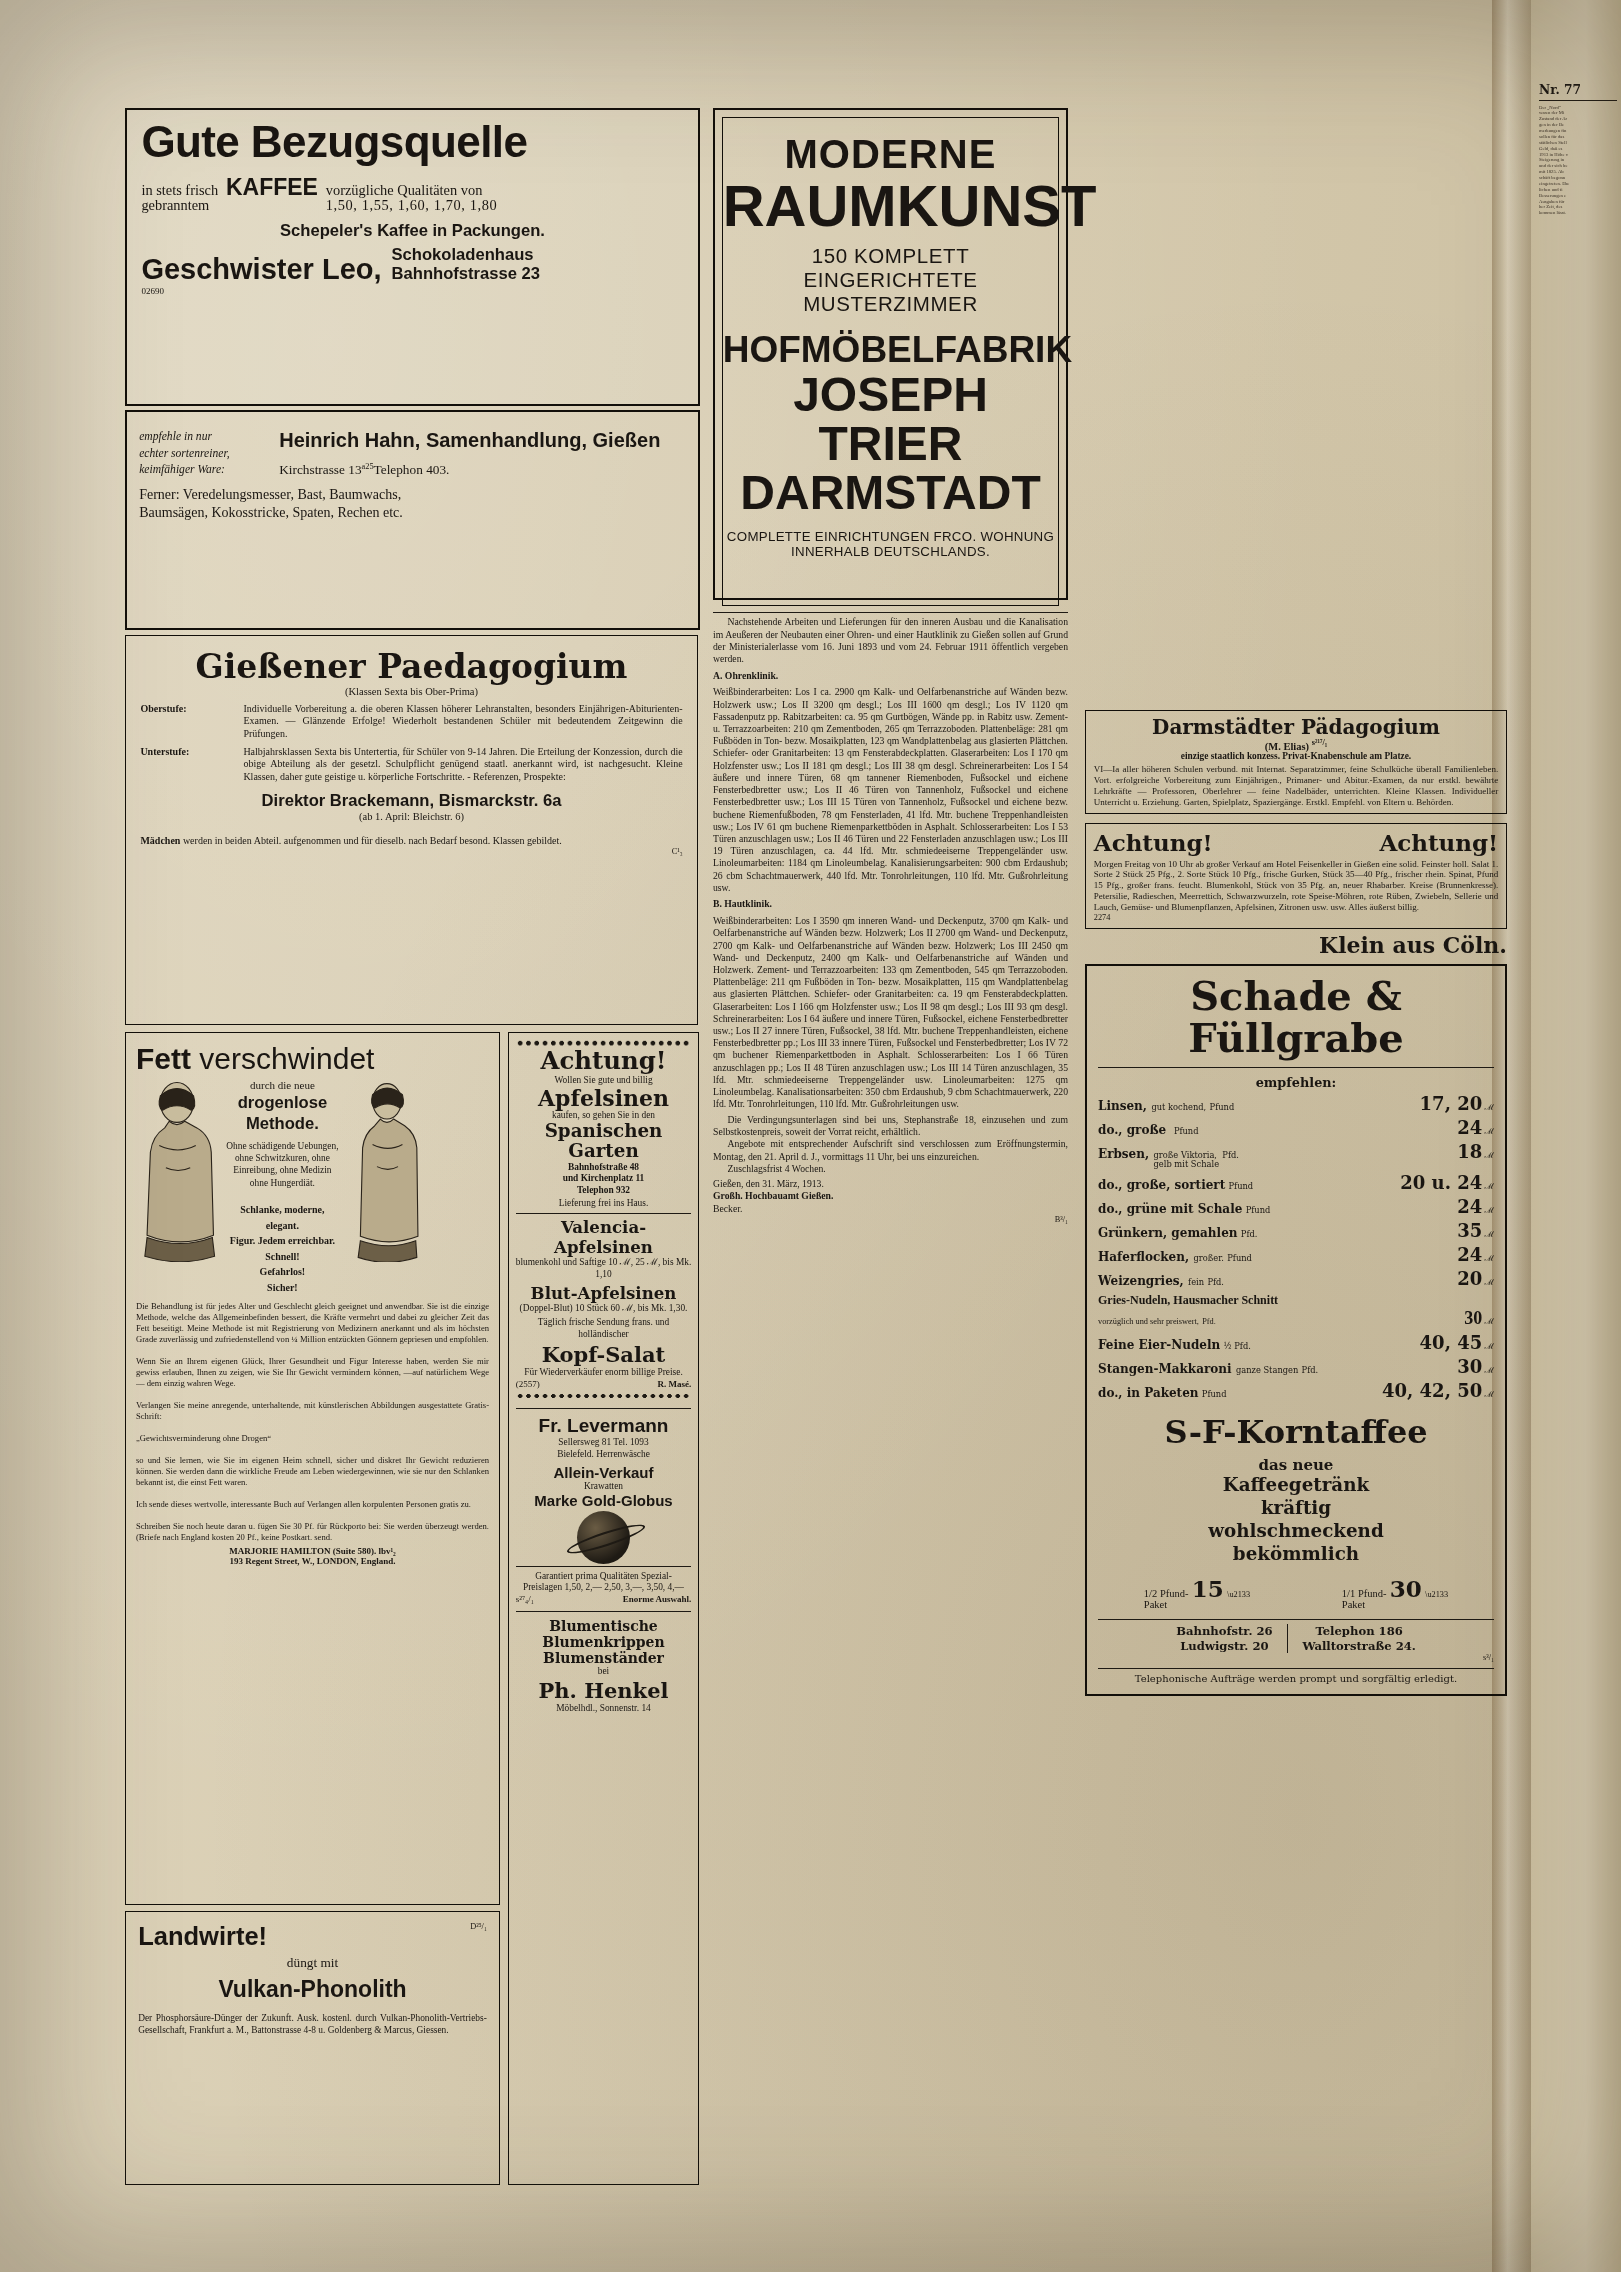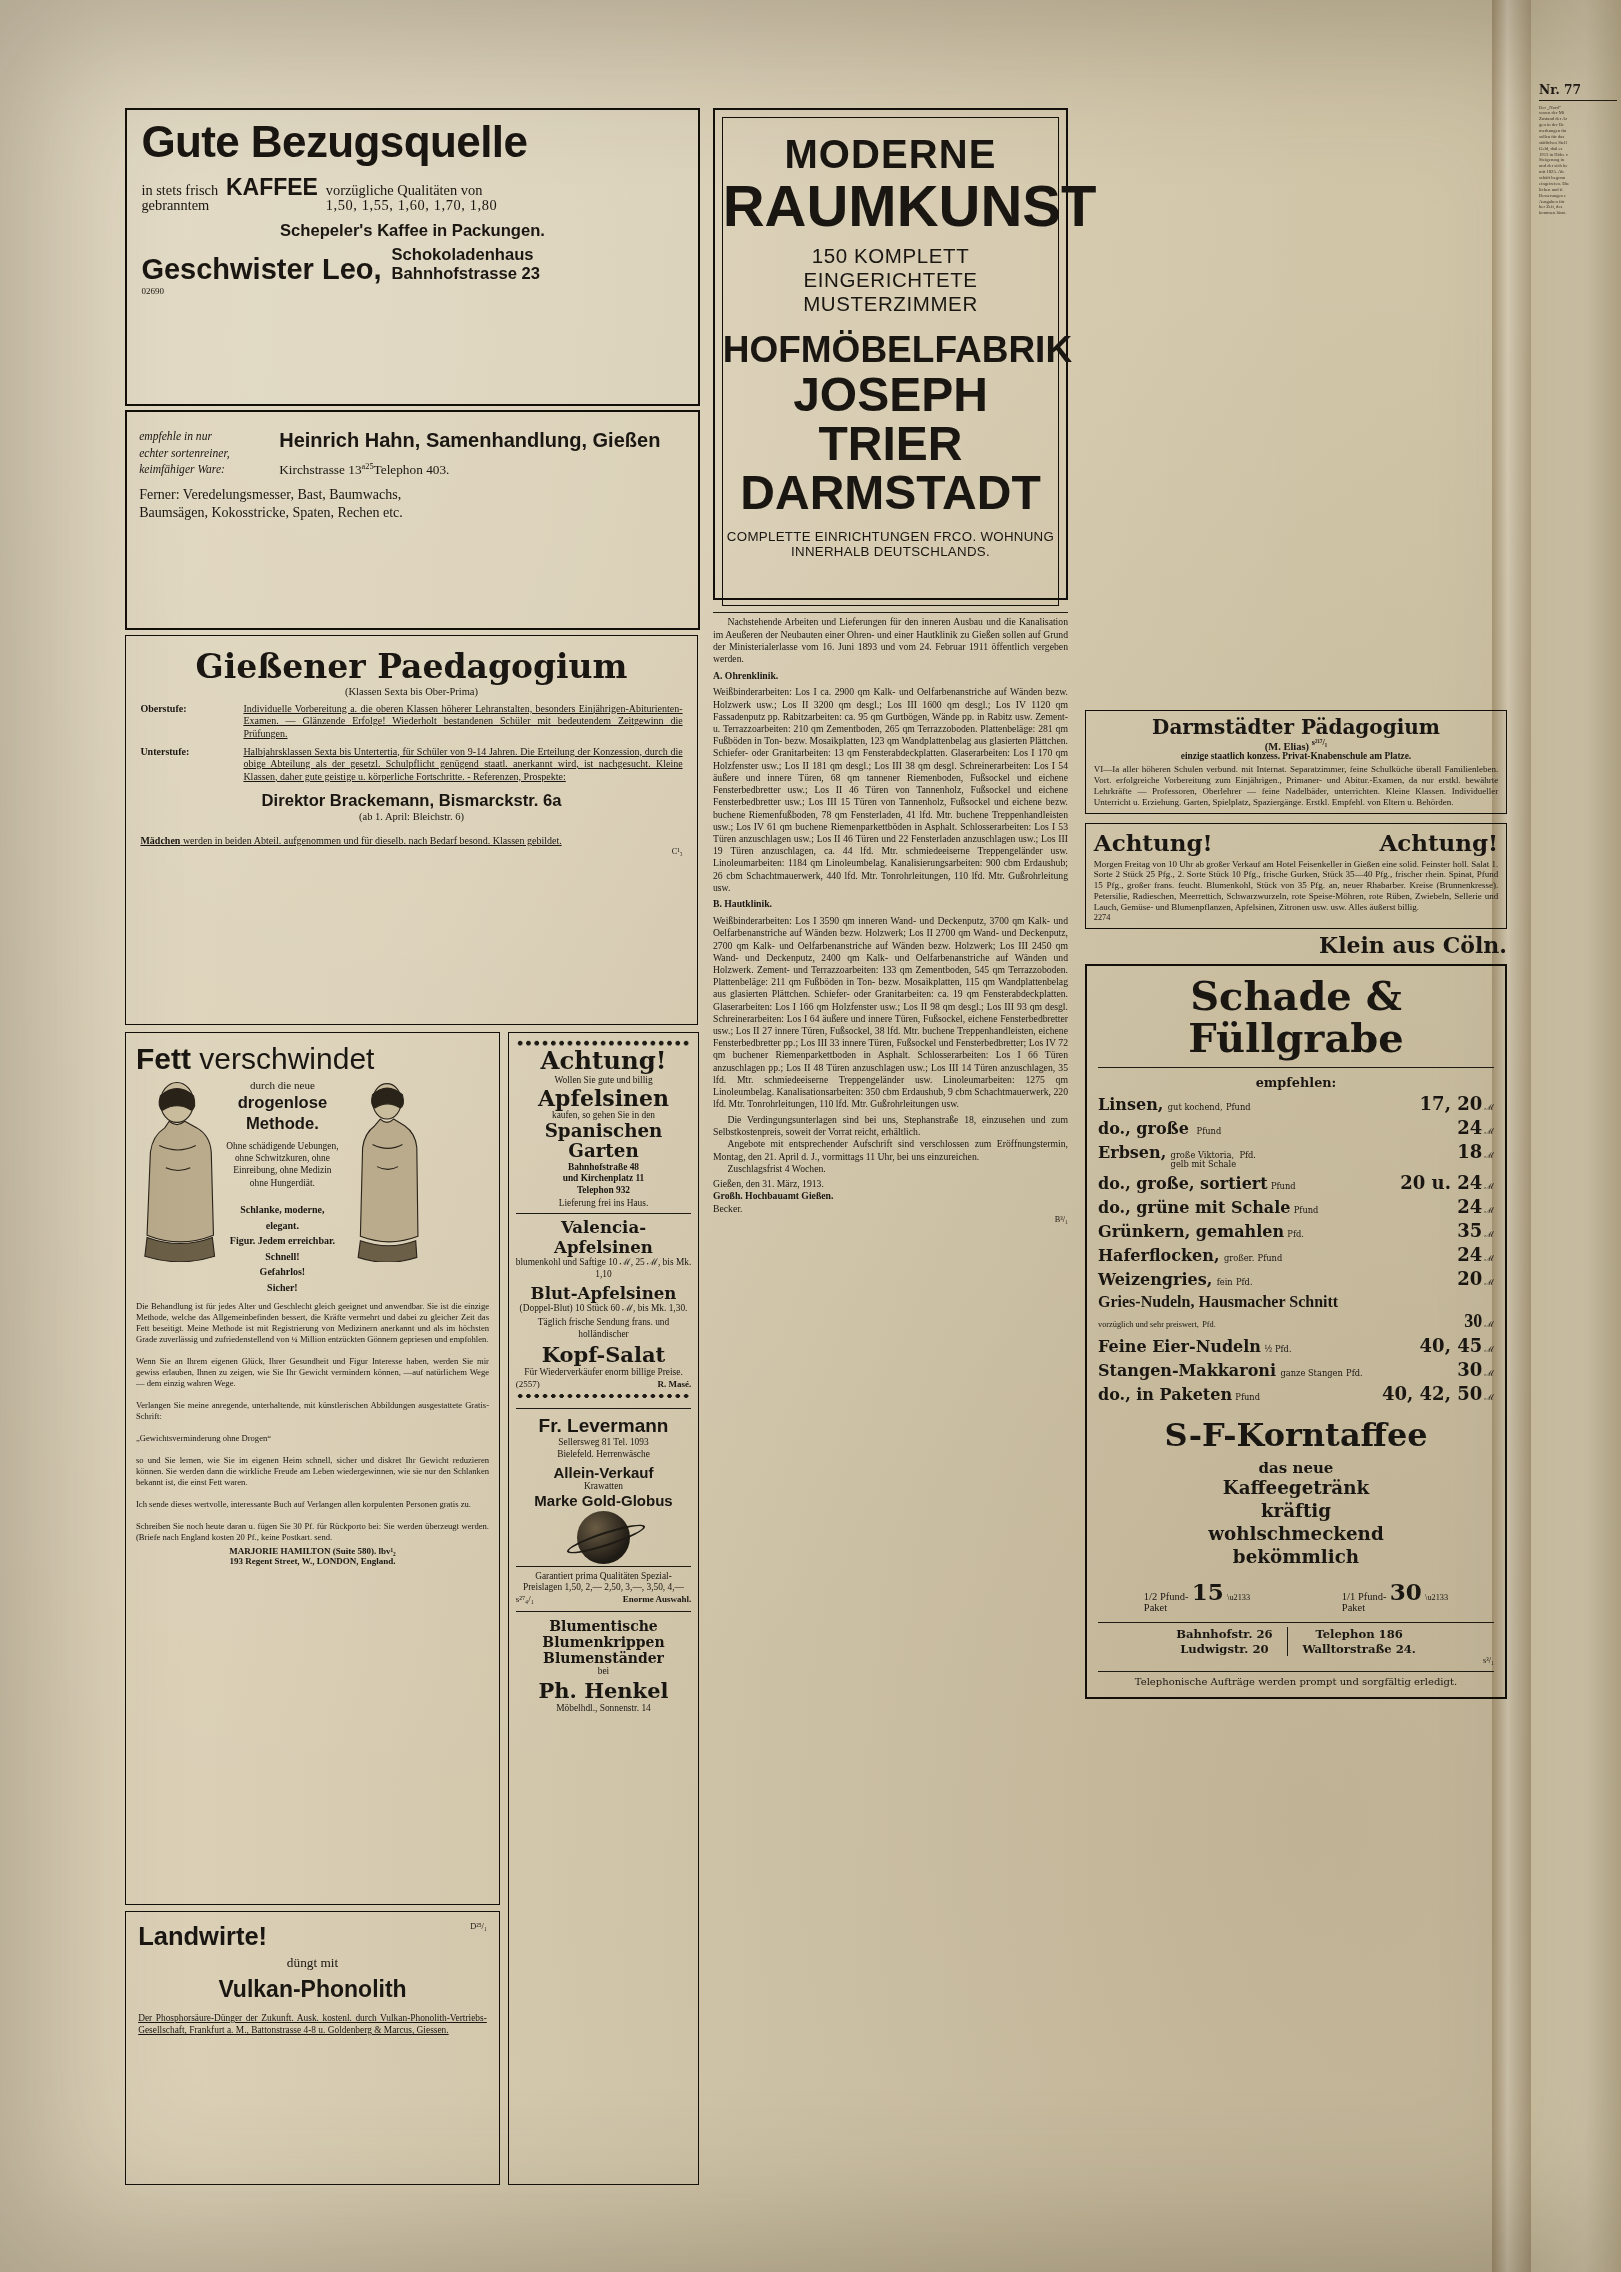--- a/index.html
+++ b/index.html
@@ -34,21 +34,21 @@
     background:linear-gradient(90deg,#cfc3a4,#ded3b8 60%,#c9bc9b);
   }
   
   #sheet{
     position:absolute;
     left:125px; top:108px; width:1381px; height:2075px;
   }
   .col{position:absolute;}
   .box{border:1.7px solid #1e1a14;background:transparent;}
   .ctr{text-align:center;}
-  .just{text-align:justify;text-decoration:underline;}
+  .just{text-align:justify;}
   b,strong{font-weight:bold;}
   .tiny{font-size:8.3px;line-height:1.18;}
 
   
   #ad-kaffee{left:0;top:0;width:571px;height:294px;border:2.8px solid #120f0a;background:rgba(255,255,255,0.05);}
   #ad-kaffee .inner{padding:10px 14.4px;}
   .hl-kaffee{font-family:"Liberation Sans",sans-serif;font-weight:bold;font-size:44px;letter-spacing:-0.6px;line-height:1;}
   .kaffee-line{font-size:14.4px;margin-top:10px;}
   .kaffee-big{font-family:"Liberation Sans",sans-serif;font-weight:bold;font-size:23px;}
   .kaffee-prices{font-size:14.4px;letter-spacing:0.6px;}
@@ -119,21 +119,21 @@
   #col-right{left:960px;top:0;width:422px;height:2075px;}
   .darm-box{border:1.7px solid #120f0a;padding:5.5px 7.8px;}
   .darm-hl{font-family:"DejaVu Serif",serif;font-weight:bold;font-size:20px;text-align:center;line-height:1.05;}
   .darm-body{font-size:9px;line-height:1.2;text-align:justify;}
   .acht2{font-family:"DejaVu Serif",serif;font-weight:bold;font-size:23px;}
   .klein{font-family:"DejaVu Serif",serif;font-weight:bold;font-size:22px;text-align:right;}
   .schade-box{border:2.2px solid #120f0a;}
   .schade-hl{font-family:"DejaVu Serif",serif;font-weight:bold;font-size:40px;text-align:center;line-height:1.05;}
   .empf{font-family:"DejaVu Serif",serif;font-weight:bold;font-size:12.8px;text-align:center;}
   .pl-row{display:flex;align-items:baseline;font-family:"DejaVu Serif",serif;font-size:15.5px;line-height:1.12;margin-top:3.9px;}
-  .pl-name{font-weight:bold;font-size:16px;}
+  .pl-name{font-weight:bold;font-size:12px;}
   .pl-note{font-size:8.3px;line-height:1.05;}
   .pl-price{font-weight:bold;font-size:18px;margin-left:auto;white-space:nowrap;}
   .korn{font-family:"DejaVu Serif",serif;font-weight:bold;font-size:32px;text-align:center;}
   .korn-s{font-family:"DejaVu Serif",serif;font-weight:bold;font-size:15px;text-align:center;line-height:1.25;}
   .korn-p{font-family:"DejaVu Serif",serif;font-weight:bold;font-size:23px;}
   .addr{font-family:"DejaVu Serif",serif;font-weight:bold;font-size:11.6px;text-align:center;line-height:1.25;}
   .foot-note{font-family:"DejaVu Serif",serif;font-size:10px;text-align:center;line-height:1.2;}
 
   
   #edge-col{position:absolute;left:1539px;top:83px;width:78px;}

